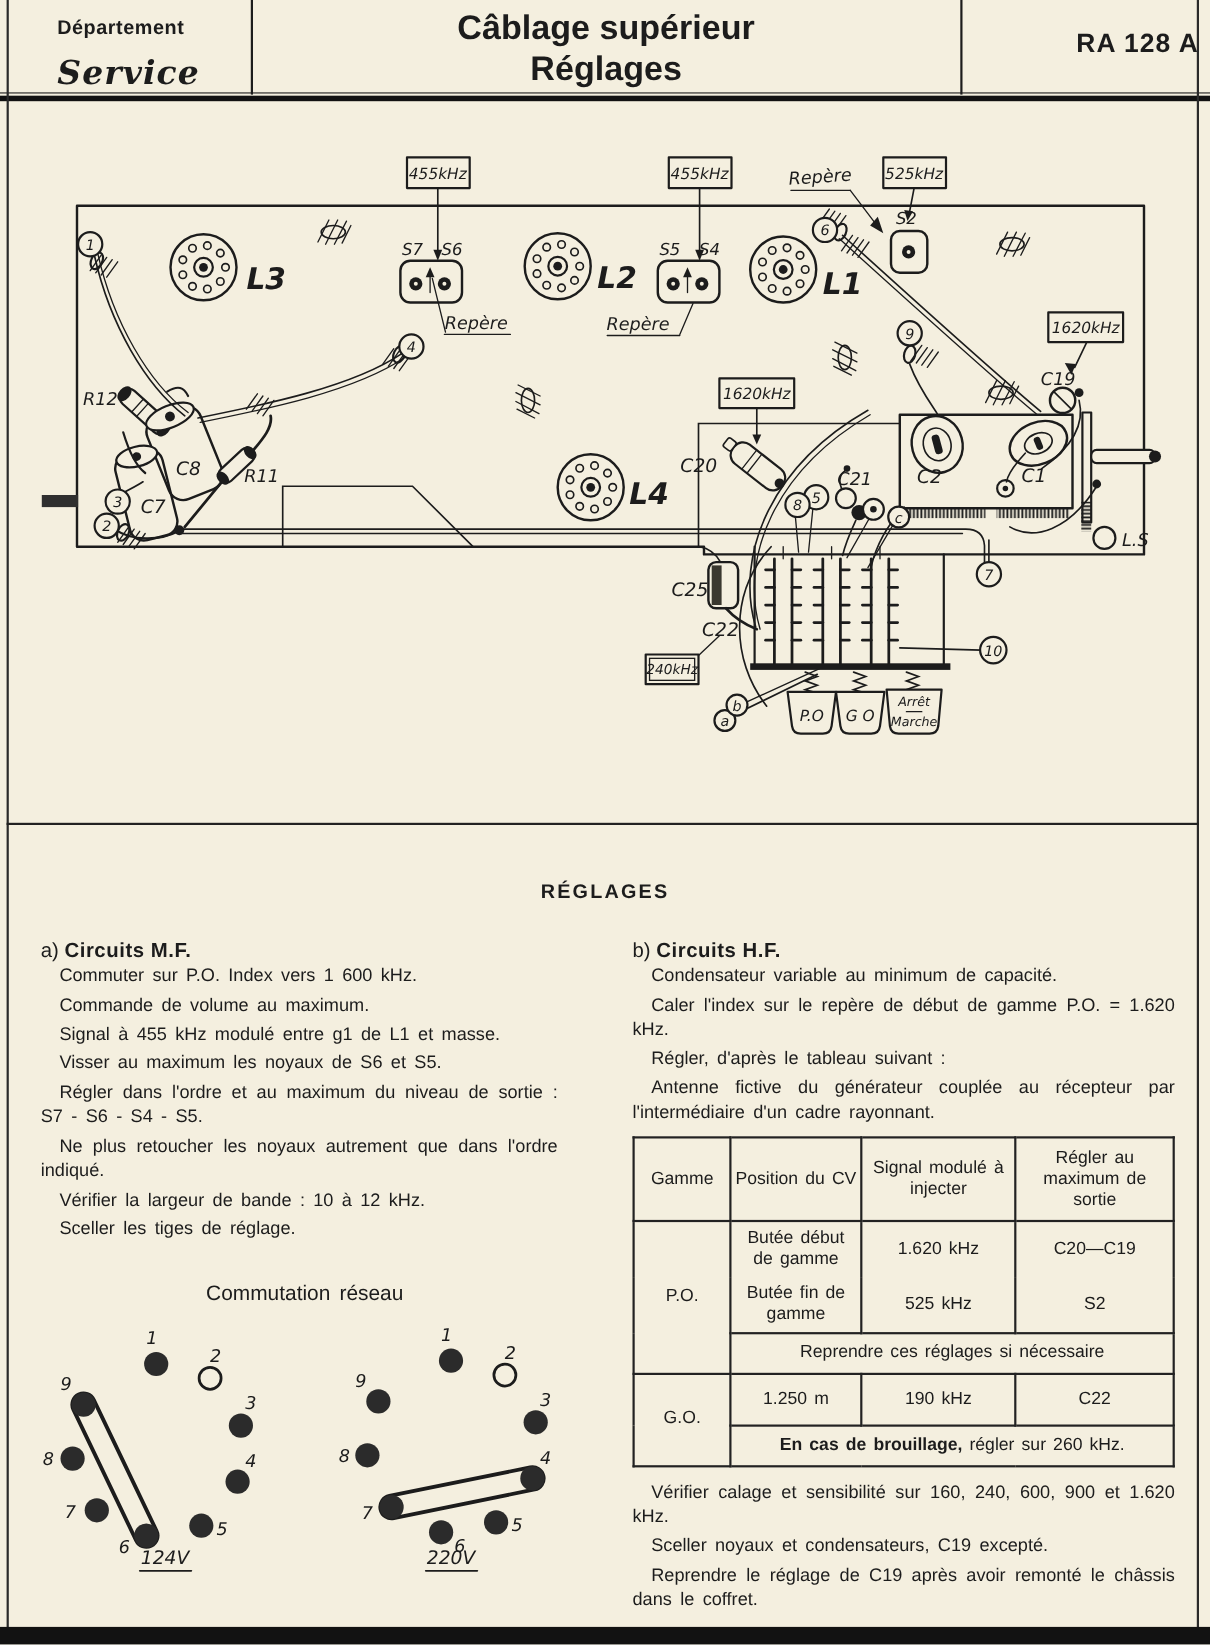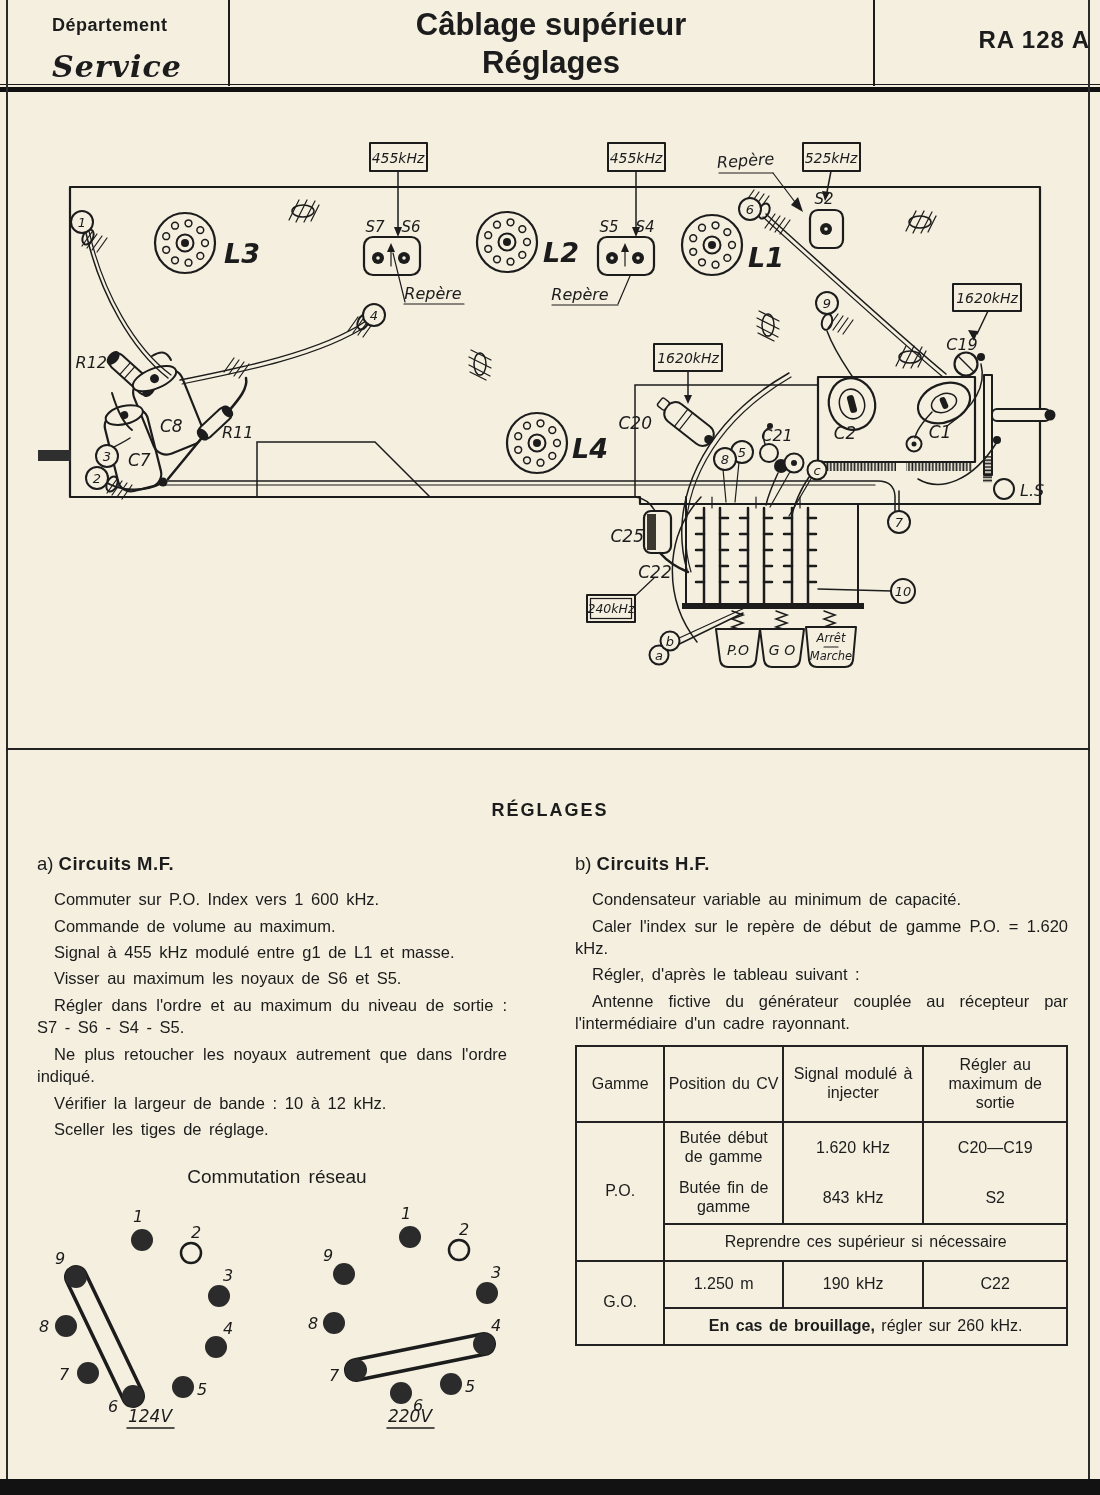--- a/index.html
+++ b/index.html
@@ -40,21 +40,21 @@
   .mid{text-anchor:middle;}
   .end{text-anchor:end;}
   .btn-t{font:italic 14px "DejaVu Sans",sans-serif;text-anchor:middle;}
   .btn-s{font:italic 11.5px "DejaVu Sans",sans-serif;text-anchor:middle;}
   
   .reg-heading{position:absolute;left:0;top:800px;width:1100px;text-align:center;
                font-weight:bold;font-size:18px;letter-spacing:2px;}
   .col{position:absolute;top:851px;width:470px;font-size:16.5px;line-height:1.36;}
   .col-mf{left:37px;}
   .col-hf{left:575px;width:493px;}
-  .col-head{font-size:18.5px;margin-bottom:12px;}
+  .col-head{font-size:18.5px;}
   .col-head b{letter-spacing:.5px;}
   .col p{margin:0 0 4px 0;text-indent:17px;text-align:justify;word-spacing:3px;}
   .hf-table{border-collapse:collapse;width:100%;margin-top:10px;font-size:16px;}
   .hf-table td{border:2px solid #222;text-align:center;padding:6px 3px;line-height:1.18;word-spacing:2px;}
   .hf-table .hd{padding:9px 3px;}
   .hf-table .tall{padding:13px 3px;}
   .hf-table .no-b{border-bottom:none;}
   .hf-table .no-t{border-top:none;}
   .hf-table .note{padding:8px 3px;}
   .after{margin-top:12px;}
@@ -542,33 +542,38 @@
         <td class="hd">Régler au maximum de sortie</td>
       </tr>
       <tr>
         <td rowspan="3">P.O.</td>
         <td class="no-b">Butée début de gamme</td>
         <td class="no-b tall">1.620 kHz</td>
         <td class="no-b tall">C20—C19</td>
       </tr>
       <tr>
         <td class="no-t">Butée fin de gamme</td>
-        <td class="no-t tall">843 kHz</td>
+        <td class="no-t tall">525 kHz</td>
         <td class="no-t tall">S2</td>
       </tr>
       <tr>
-        <td colspan="3" class="note">Reprendre ces supérieur si nécessaire</td>
+        <td colspan="3" class="note">Reprendre ces réglages si nécessaire</td>
       </tr>
       <tr>
         <td rowspan="2">G.O.</td>
         <td class="tall">1.250 m</td>
         <td class="tall">190 kHz</td>
         <td class="tall">C22</td>
       </tr>
       <tr>
         <td colspan="3" class="note"><b>En cas de brouillage,</b><span> régler sur 260 kHz.</span></td>
       </tr>
     </tbody>
       </table>
 
+    <div class="after">
+      <p>Vérifier calage et sensibilité sur 160, 240, 600, 900 et 1.620 kHz.</p>
+      <p>Sceller noyaux et condensateurs, C19 excepté.</p>
+      <p>Reprendre le réglage de C19 après avoir remonté le châssis dans le coffret.</p>
+    </div>
   </div>
 
 </div>
 
 </body></html>

